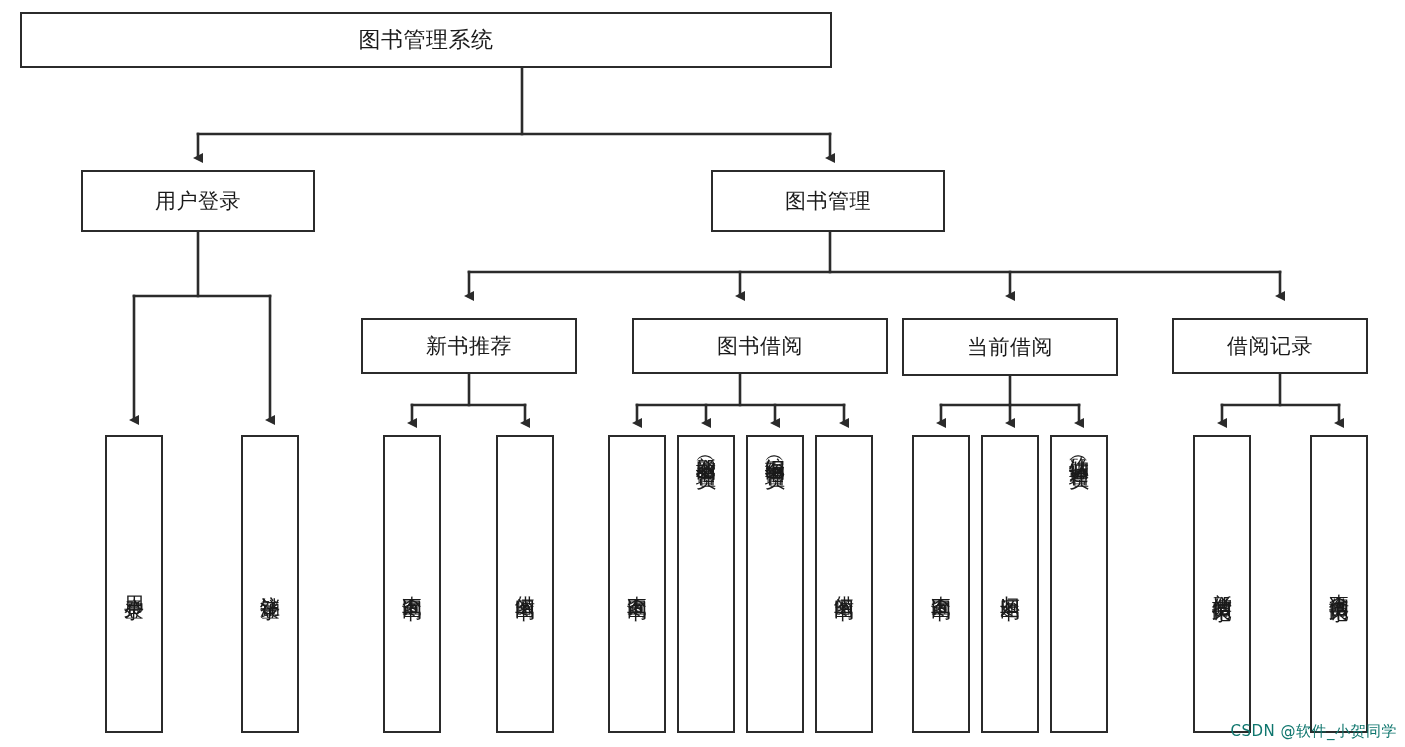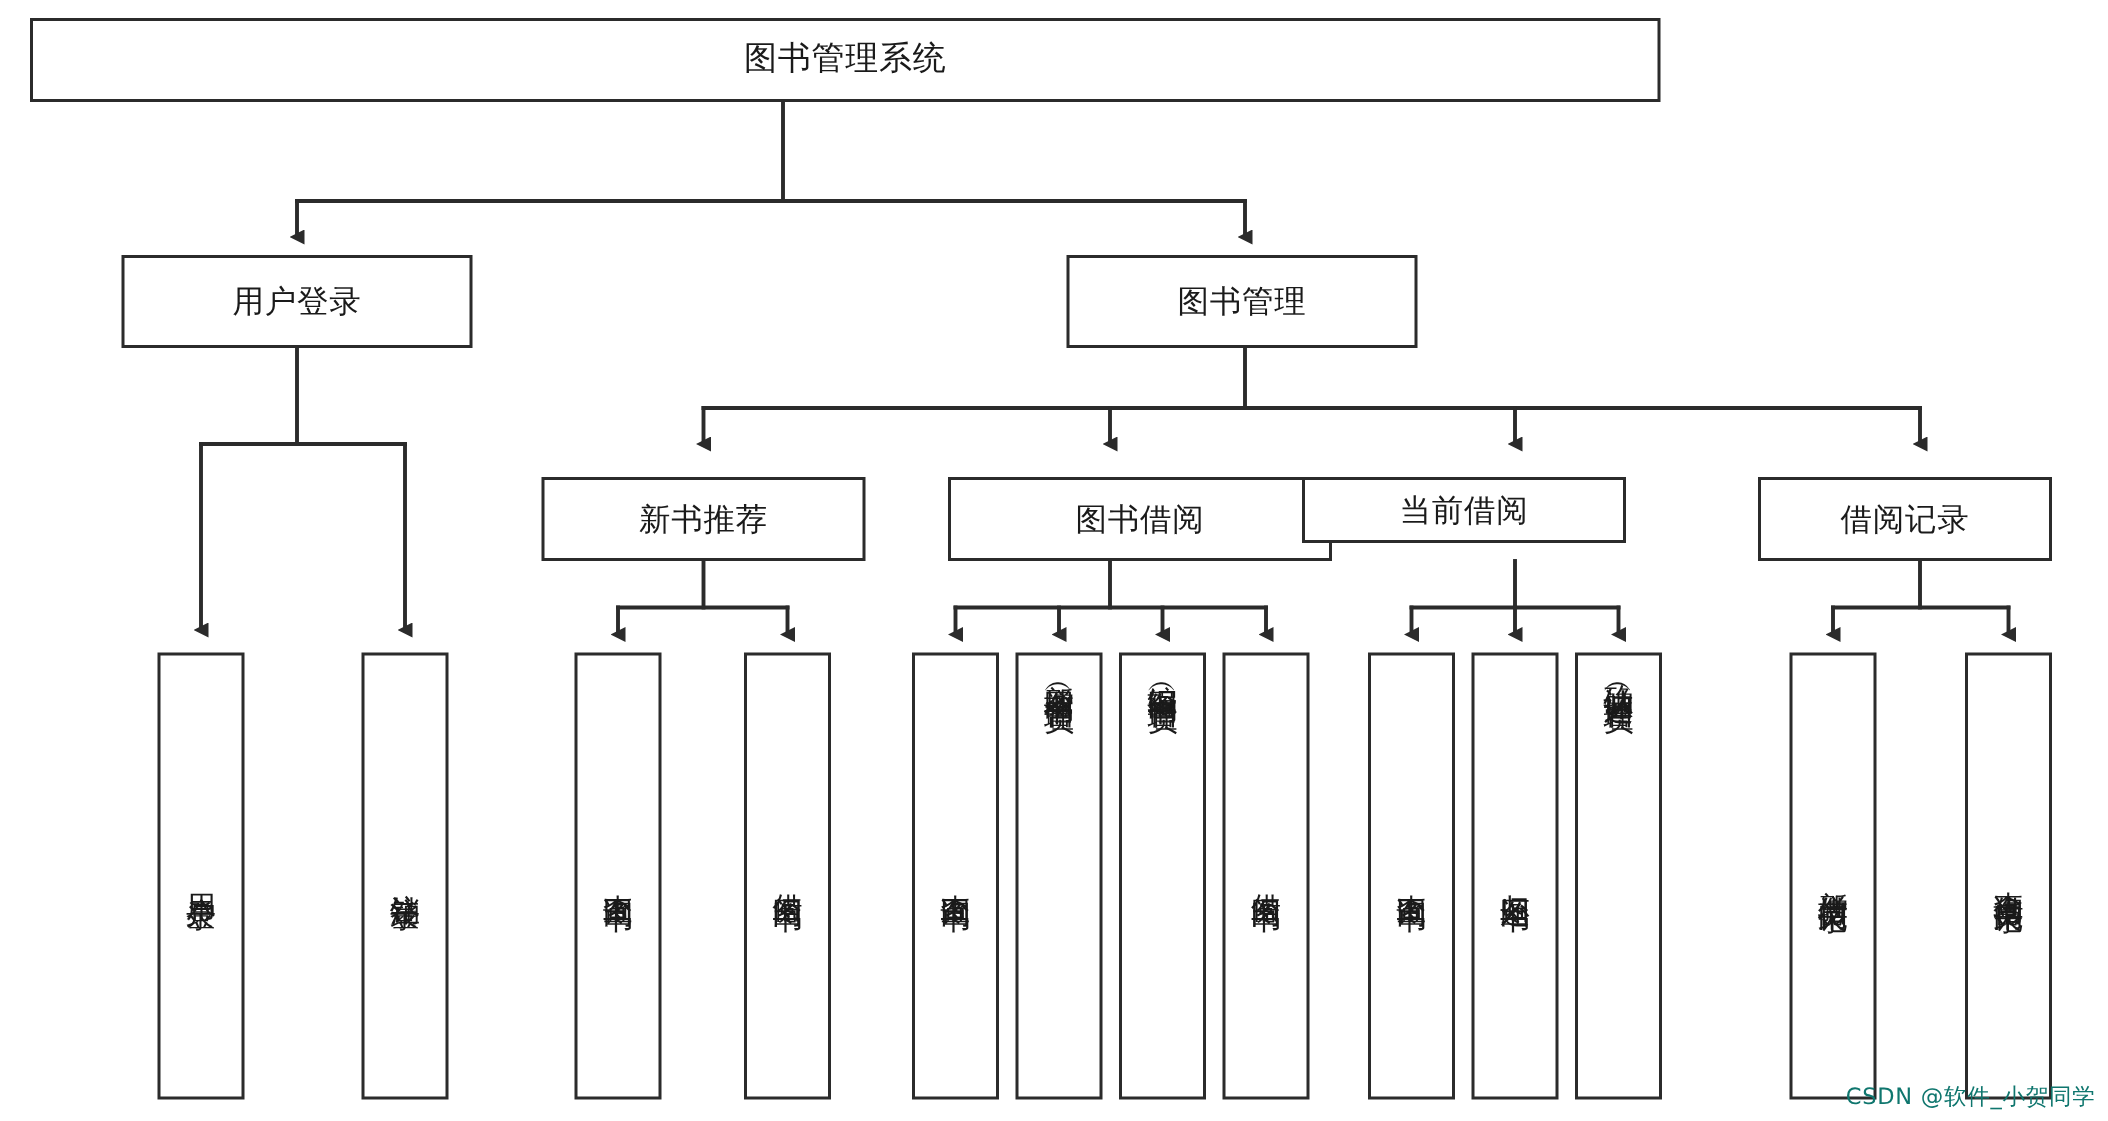--- a/index.html
+++ b/index.html
@@ -131,41 +131,41 @@
       <path d="M1010,405 L1010,423" marker-end="url(#arrowhead)"></path>
       <path d="M1079,405 L1079,423" marker-end="url(#arrowhead)"></path>
 
       <path d="M1280,374 L1280,405"></path>
       <path d="M1222,405 L1339,405"></path>
       <path d="M1222,405 L1222,423" marker-end="url(#arrowhead)"></path>
       <path d="M1339,405 L1339,423" marker-end="url(#arrowhead)"></path>
     </g>
   </svg>
 
-  <div class="node horiz root" style="left:20px; top:12px; width:1087px; height:56px;align-items:center;">
+  <div class="node horiz root" style="left:20px; top:12px; width:812px; height:56px;align-items:center;">
     <span class="node-label">图书管理系统</span>
   </div>
 
   <div class="node horiz" style="left:81px; top:170px; width:234px; height:62px;">
     <span class="node-label">用户登录</span>
   </div>
 
   <div class="node horiz" style="left:361px; top:318px; width:216px; height:56px;">
     <span class="node-label">新书推荐</span>
   </div>
 
   <div class="node horiz" style="left:711px; top:170px; width:234px; height:62px;">
     <span class="node-label">图书管理</span>
   </div>
 
   <div class="node horiz" style="left:632px; top:318px; width:256px; height:56px;">
     <span class="node-label">图书借阅</span>
   </div>
 
-  <div class="node horiz" style="left:868px; top:318px; width:216px; height:44px;">
+  <div class="node horiz" style="left:902px; top:318px; width:216px; height:58px;">
     <span class="node-label">当前借阅</span>
   </div>
 
   <div class="node horiz" style="left:1172px; top:318px; width:196px; height:56px;">
     <span class="node-label">借阅记录</span>
   </div>
 
   <div class="node vert tall-text" style="left:105px; top:435px; width:58px; height:298px;">
     <span class="node-label">用户登录</span>
   </div>

